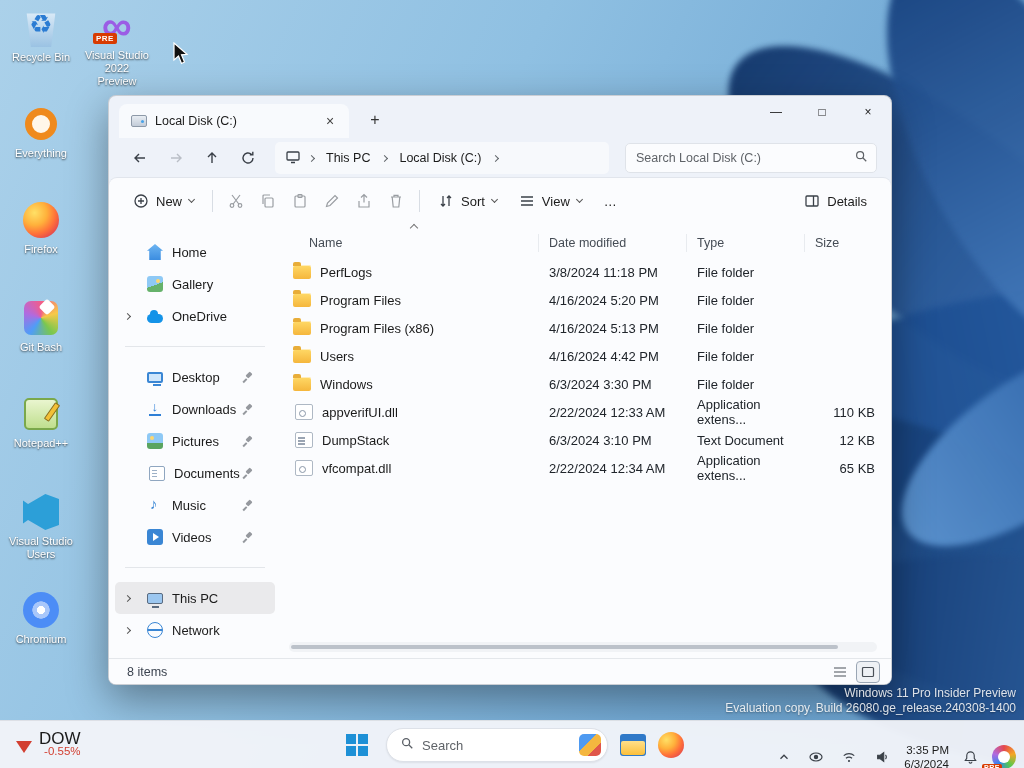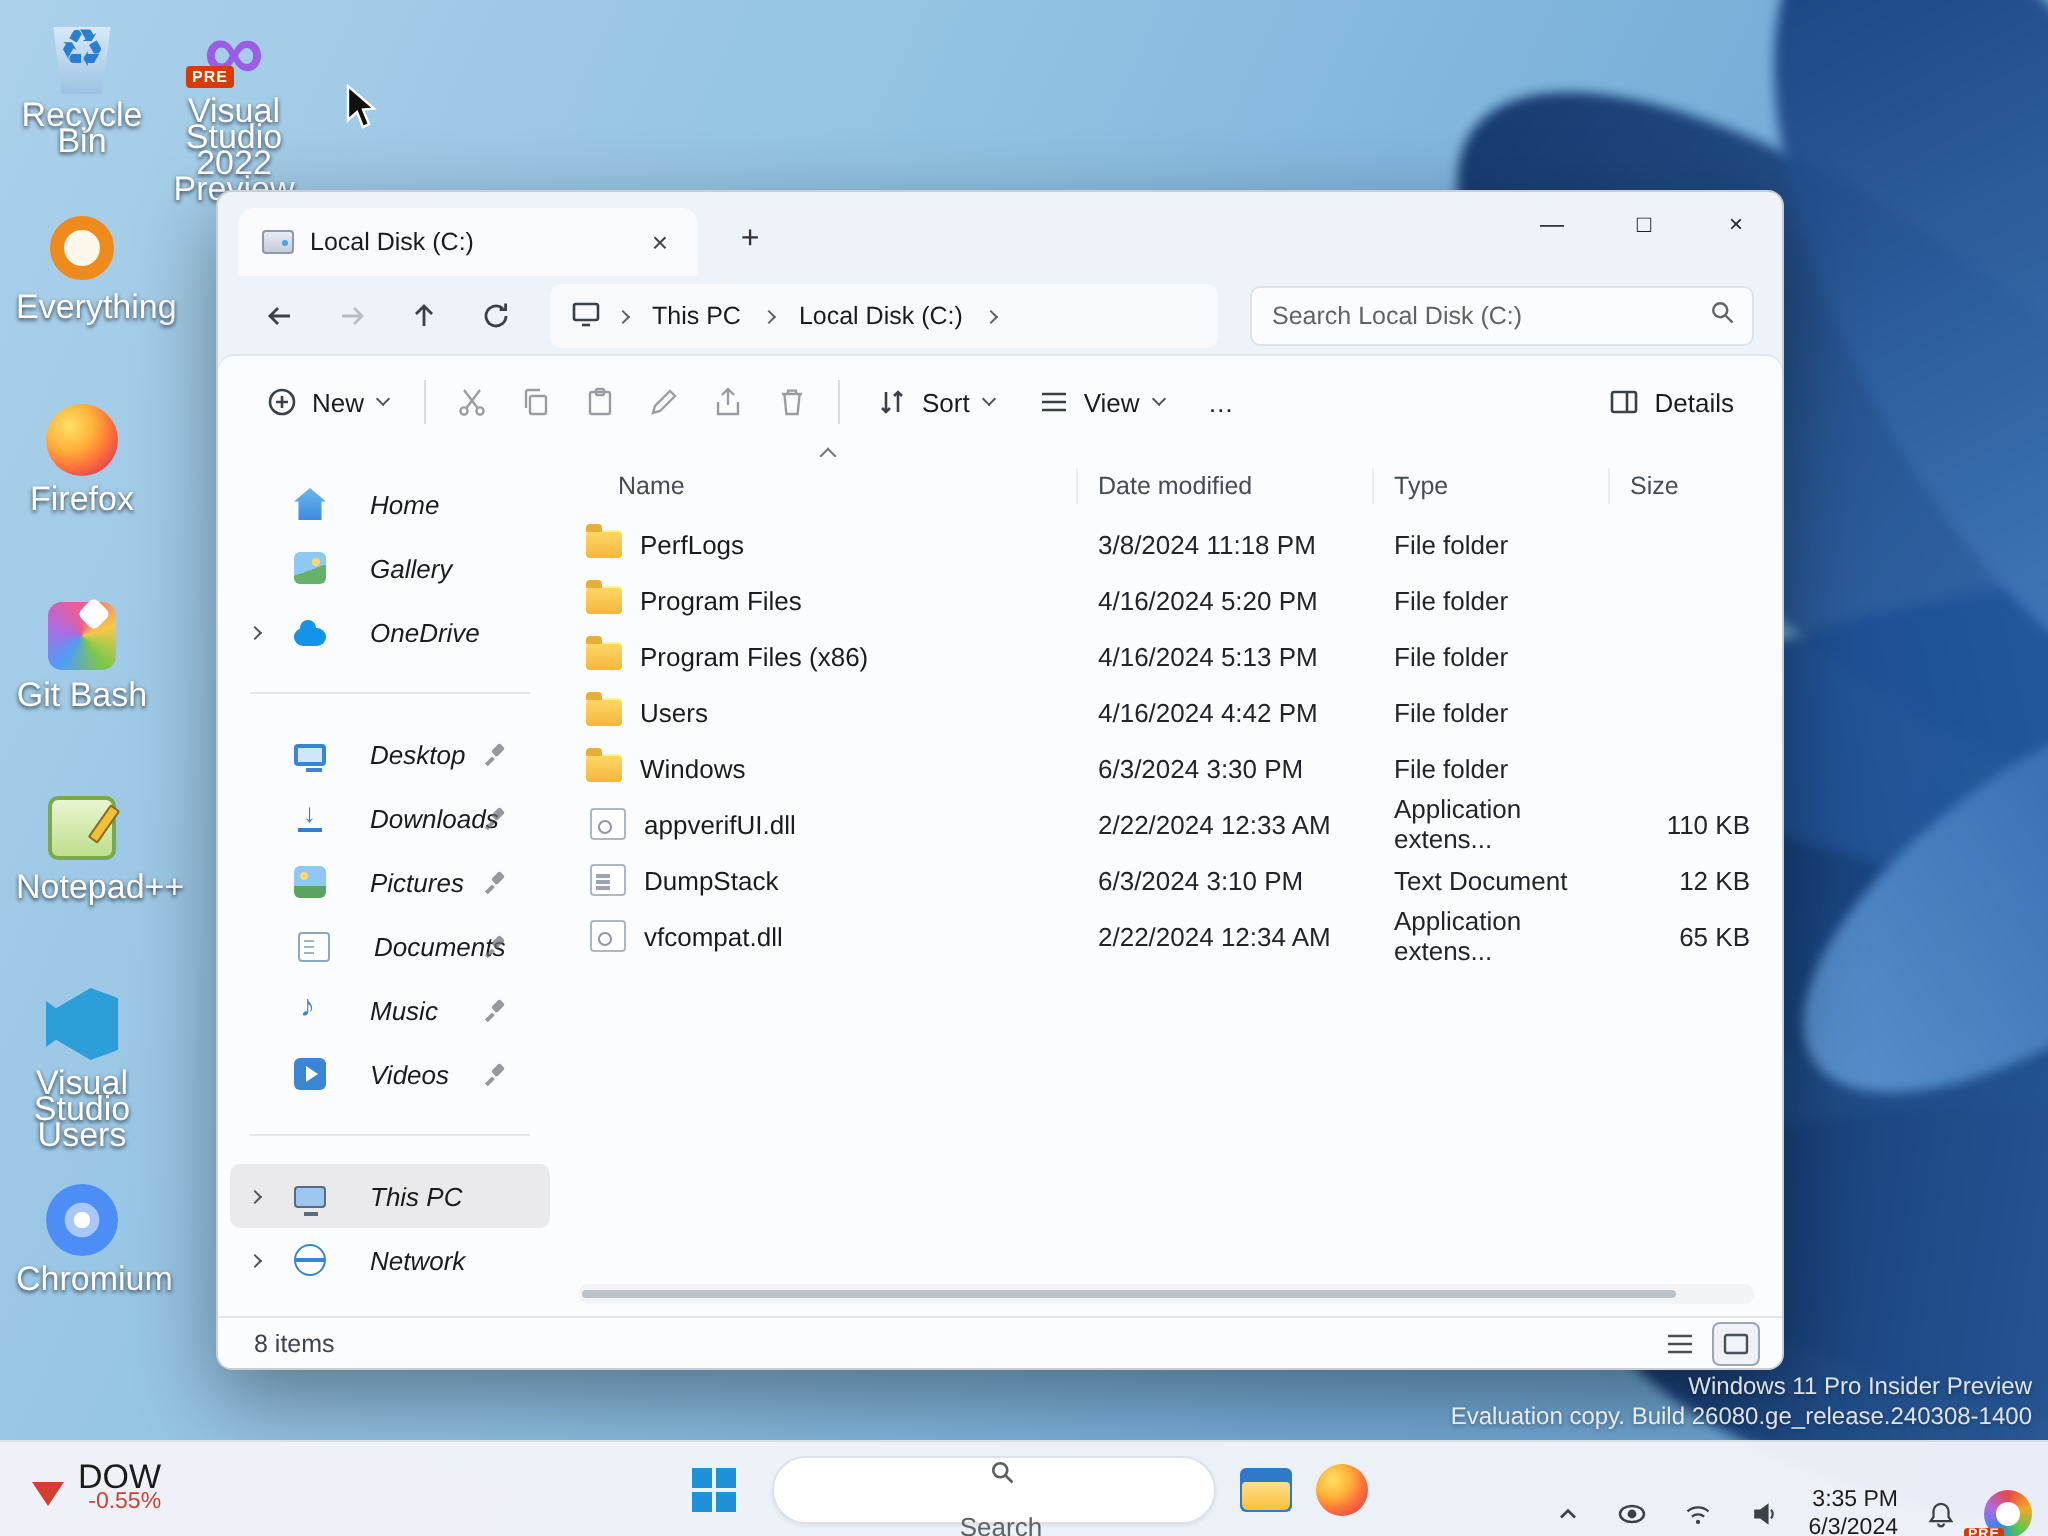--- a/index.html
+++ b/index.html
@@ -21,21 +21,21 @@
         background:linear-gradient(90deg,#16407d,#4a82c4); }
   .p5 { width:520px; height:210px; left:790px; top:560px; transform:rotate(8deg);
         background:linear-gradient(90deg,#10366d,#3f77bb); }
   .p6 { width:300px; height:130px; left:880px; top:380px; transform:rotate(-35deg);
         background:linear-gradient(90deg,#5b93cf,#2a5fa5); }
 
   
   .dicon { position:absolute; width:66px; text-align:center; cursor:default; }
   .dart { width:40px; height:40px; margin:0 auto 3px auto; position:relative;
           display:flex; align-items:center; justify-content:center; }
-  .dlabel { color:#fff; font-size:17px; line-height:13px;
+  .dlabel { color:#fff; font-size:11px; line-height:13px;
             text-shadow:0 1px 2px rgba(0,0,0,.75); }
   .art-recycle { font-size:26px; color:#2b7cd3;
      background:linear-gradient(rgba(235,244,252,.85),rgba(150,190,225,.75));
      clip-path:polygon(8% 12%,92% 12%,80% 100%,20% 100%); width:34px; height:38px; }
   .art-vs { color:#9b5de5; font-size:42px; font-weight:bold; line-height:40px; }
   .prebadge { position:absolute; left:-4px; bottom:2px; background:#d83b01; color:#fff;
      font-size:8px; font-weight:bold; padding:1px 3px; border-radius:2px; letter-spacing:.5px; }
   .art-everything { width:32px; height:32px; border-radius:50%; border:7px solid #ef8a1d; background:#fff7ea; }
   .art-firefox { width:36px; height:36px; border-radius:50%;
      background:radial-gradient(circle at 32% 30%,#ffe066 0%,#ffb13b 35%,#ff7139 60%,#e2484f 80%,#b5326f 100%); }
@@ -102,21 +102,21 @@
      transform:rotate(45deg); margin-top:-3px; }
   .spacer { flex:1; }
 
   .content { position:absolute; left:0; right:0; top:46px; bottom:26px; display:flex; }
   .sidebar { width:177px; padding-top:12px; overflow:hidden; }
   .sitem { position:relative; display:flex; align-items:center; height:32px; margin:0 6px;
      padding-left:32px; border-radius:5px; font-size:13px; color:#1b1b1b; cursor:pointer; }
   .sitem.selected { background:#eaeaec; }
   .schev { position:absolute; left:10px; width:5px; height:5px; border-right:1.3px solid #555;
      border-bottom:1.3px solid #555; transform:rotate(-45deg); }
-  .slabel { margin-left:22px;font-style:italic; }
+  .slabel { margin-left:9px; }
   .pin { position:absolute; right:22px; width:10px; height:10px; opacity:.7; }
   .pin::before { content:""; position:absolute; left:4px; top:0; width:4px; height:6px; background:#6a6f76;
      border-radius:1px; transform:rotate(45deg); }
   .pin::after { content:""; position:absolute; left:1px; bottom:-1px; width:1.5px; height:5px;
      background:#6a6f76; transform:rotate(45deg); }
   .ssep { height:1px; background:#e3e6ea; margin:14px 16px; }
 
   .sic { width:16px; height:16px; flex:0 0 16px; position:relative; display:inline-block; }
   [data-icon="home"] { background:linear-gradient(#6db5f2,#3b8de0);
      clip-path:polygon(50% 0,100% 42%,86% 42%,86% 100%,14% 100%,14% 42%,0 42%); }
@@ -199,21 +199,21 @@
      border-top:12px solid #d23f31; margin-top:4px; }
   .wtexts { display:flex; flex-direction:column; line-height:13px; }
   .wtitle { font-size:17px; color:#1b1b1b; }
   .wvalue { font-size:11.5px; color:#d23f31;text-align:right; }
   .centergroup { position:absolute; left:340px; top:0; height:48px; display:flex; align-items:center; gap:12px; }
   .startbtn { width:34px; height:34px; border:none; background:transparent; border-radius:5px;
      display:grid; grid-template-columns:10px 10px; grid-gap:2px; align-content:center; justify-content:center; cursor:pointer; }
   .startbtn span { width:10px; height:10px; background:#1e90d6; }
   .searchpill { width:222px; height:34px; background:#fff; border:1px solid #dde1e8; border-radius:17px;
      display:flex; align-items:center; gap:8px; padding:0 6px 0 13px; cursor:pointer;
-     box-shadow:0 1px 2px rgba(0,0,0,.07);flex-direction:column; }
+     box-shadow:0 1px 2px rgba(0,0,0,.07); }
   .searchpill .lbl { font-size:13px; color:#5f6368; flex:1; }
   .dailyicon { width:22px; height:22px; border-radius:5px;
      background:linear-gradient(135deg,#4e9af1 0 40%,#f4b63f 40% 70%,#e0564a 70% 100%); }
   .tb-explorer { position:relative; width:26px; height:22px; cursor:pointer; }
   .tb-explorer::before { content:""; position:absolute; inset:0; background:#2f79c8; border-radius:3px; }
   .tb-explorer::after { content:""; position:absolute; left:1px; right:1px; top:7px; bottom:1px;
      background:linear-gradient(#ffe08a,#fbbf3b); border-radius:2px 2px 3px 3px; }
   .tb-firefox { width:26px; height:26px; border-radius:50%; cursor:pointer;
      background:radial-gradient(circle at 32% 30%,#ffe066 0%,#ffb13b 35%,#ff7139 60%,#e2484f 85%); }
   .tray { position:absolute; right:8px; top:12px; height:48px; display:flex; align-items:center; gap:11px; }

